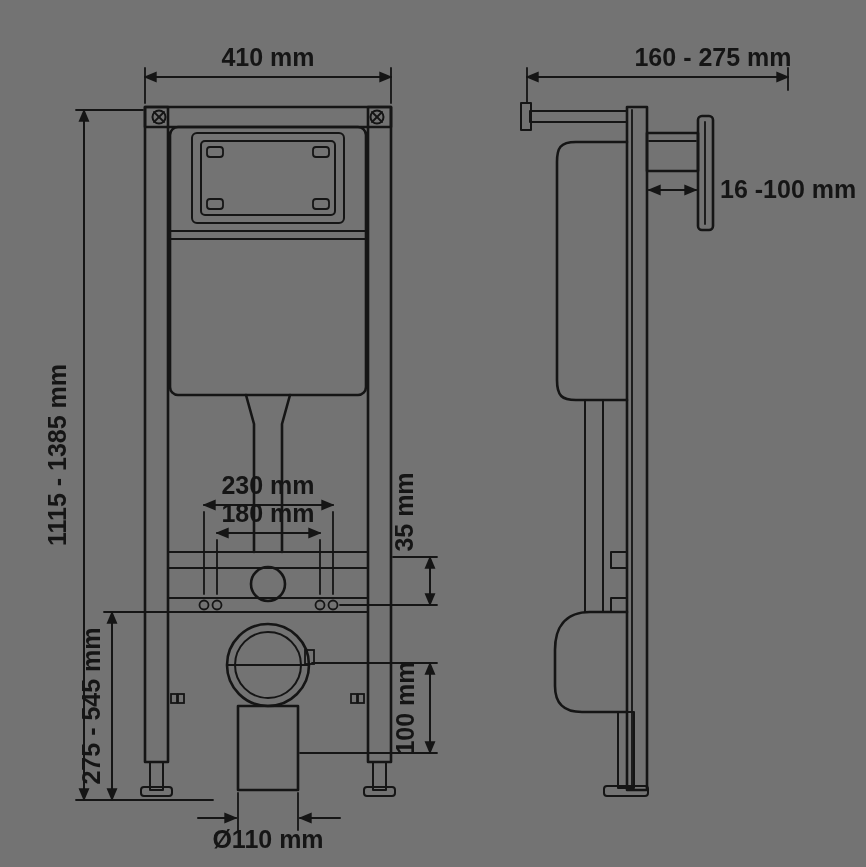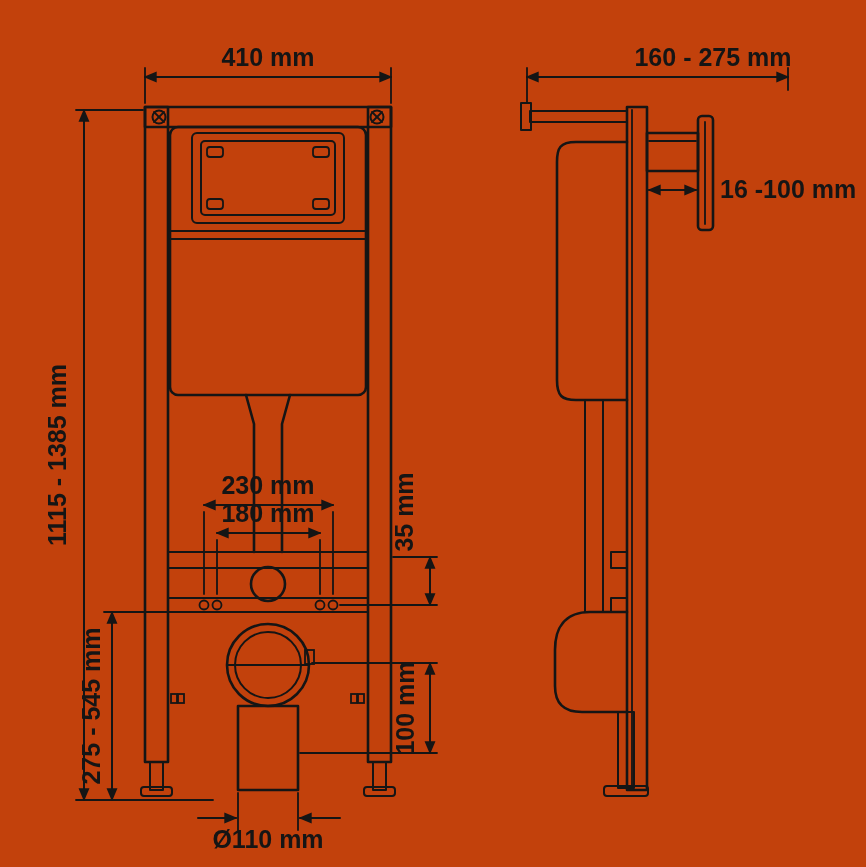--- a/index.html
+++ b/index.html
@@ -1,16 +1,16 @@
 <!DOCTYPE html>
 <html><head>
 <meta charset="utf-8">
 <style>
   html,body{margin:0;padding:0;background:#ffffff;}
-  .stage{position:relative;width:866px;height:867px;background:#c2410c;overflow:hidden;text-align:center;}
+  .stage{position:relative;width:866px;height:867px;background:#737373;overflow:hidden;text-align:center;}
   svg{display:block;}
   .o  { fill:none; stroke:#151515; stroke-width:2.6; stroke-linecap:round; stroke-linejoin:round; }
   .o2 { fill:none; stroke:#151515; stroke-width:2;   stroke-linecap:round; stroke-linejoin:round; }
   .d  { fill:none; stroke:#151515; stroke-width:2;   stroke-linecap:round; }
   .e  { fill:none; stroke:#151515; stroke-width:1.8; stroke-linecap:round; }
   .t  { font-family:"Liberation Sans","DejaVu Sans",sans-serif; font-weight:bold; font-size:25px; fill:#151515; }
 </style>
 </head>
 <body>
 

